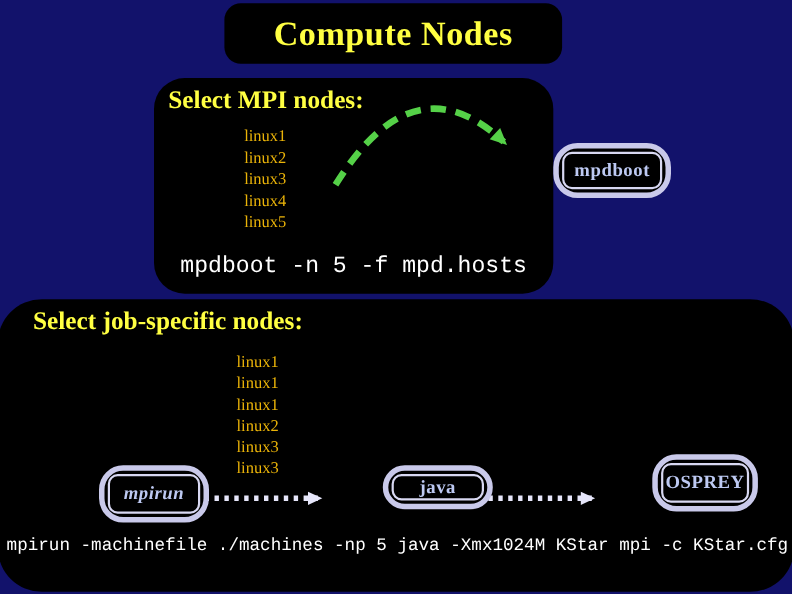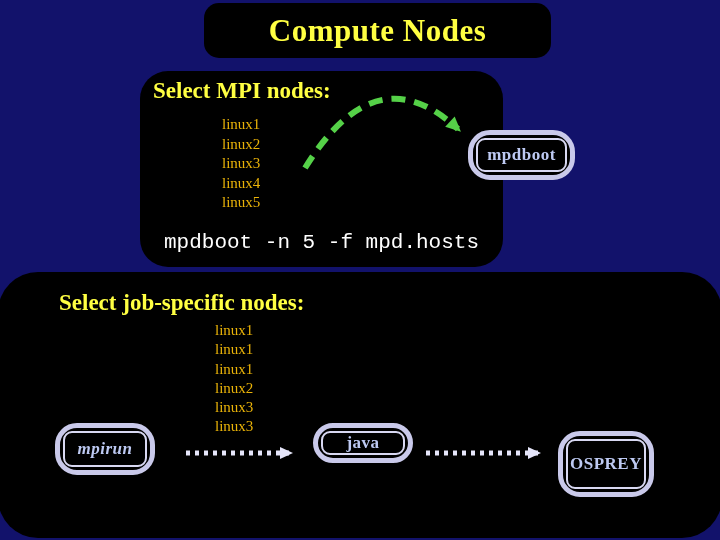--- a/index.html
+++ b/index.html
@@ -4,53 +4,53 @@
 <style>
   html,body{margin:0;padding:0;}
   body{
     width:720px;height:540px;position:relative;overflow:hidden;
     background:#12126b;
     font-family:"Liberation Serif","DejaVu Serif",serif;
   }
   .abs{position:absolute;}
   
   .title-box{
-    left:204px;top:3px;width:347px;height:55px;background:#000;
+    left:204px;top:3px;width:307px;height:55px;background:#000;
     border-radius:15px;display:flex;align-items:center;justify-content:center;
   }
   .title-text{
     color:#ffff42;font-size:31px;font-weight:bold;letter-spacing:0.5px;
   }
   
   .panel{background:#000;}
   .panel-mpi{left:140px;top:71px;width:363px;height:196px;border-radius:28px;}
   .panel-job{left:-2px;top:272px;width:724px;height:266px;border-radius:40px;}
   .heading{
     color:#ffff42;font-size:23px;font-weight:bold;white-space:nowrap;
   }
   .h-mpi{left:13px;top:7px;}
-  .h-job{left:61px;top:7px;margin-top:11px;}
+  .h-job{left:32px;top:7px;}
   .node-list{color:#eab308;font-size:15px;}
   .nl-mpi{left:82px;top:44px;line-height:19.5px;}
   .nl-job{left:217px;top:49px;line-height:19.3px;}
   .node{white-space:nowrap;}
   
   .shape{
     border:5px solid #c9c9ea;border-radius:22px;background:#000;
-    padding:3px;box-sizing:border-box;
+    padding:3px;box-sizing:border-box;margin-left:35px;
   }
   .shape-inner{
     border:2px solid #d8d8f2;border-radius:9px;width:100%;height:100%;
     display:flex;align-items:center;justify-content:center;box-sizing:border-box;
     color:#bdc9f2;font-weight:bold;font-size:17px;letter-spacing:0.5px;
   }
   .box-mpdboot{left:328px;top:59px;width:107px;height:50px;}
   .box-mpirun{left:57px;top:151px;width:100px;height:52px;font-style:italic;}
   .box-java{left:315px;top:151px;width:100px;height:40px;}
-  .box-osprey{left:560px;top:159px;width:96px;height:66px;}
+  .box-osprey{left:560px;top:141px;width:96px;height:52px;}
   
   .command{
     font-family:"Liberation Mono","DejaVu Sans Mono",monospace;
     font-weight:normal;color:#ffffff;white-space:nowrap;
   }
   .cmd-mpi{left:0;top:160px;width:100%;text-align:center;font-size:21px;}
   .cmd-job{left:8px;top:215px;font-size:16px;}
   svg.overlay{left:0;top:0;pointer-events:none;}
 </style>
 </head>
@@ -112,13 +112,14 @@
   <div class="abs shape box-mpirun">
     <div class="shape-inner">mpirun</div>
   </div>
   <div class="abs shape box-java">
     <div class="shape-inner">java</div>
   </div>
   <div class="abs shape box-osprey">
     <div class="shape-inner">OSPREY</div>
   </div>
 
+  <div class="abs command cmd-job">mpirun -machinefile ./machines -np 5 java -Xmx1024M KStar mpi -c KStar.cfg</div>
 </div>
 
 </body></html>

